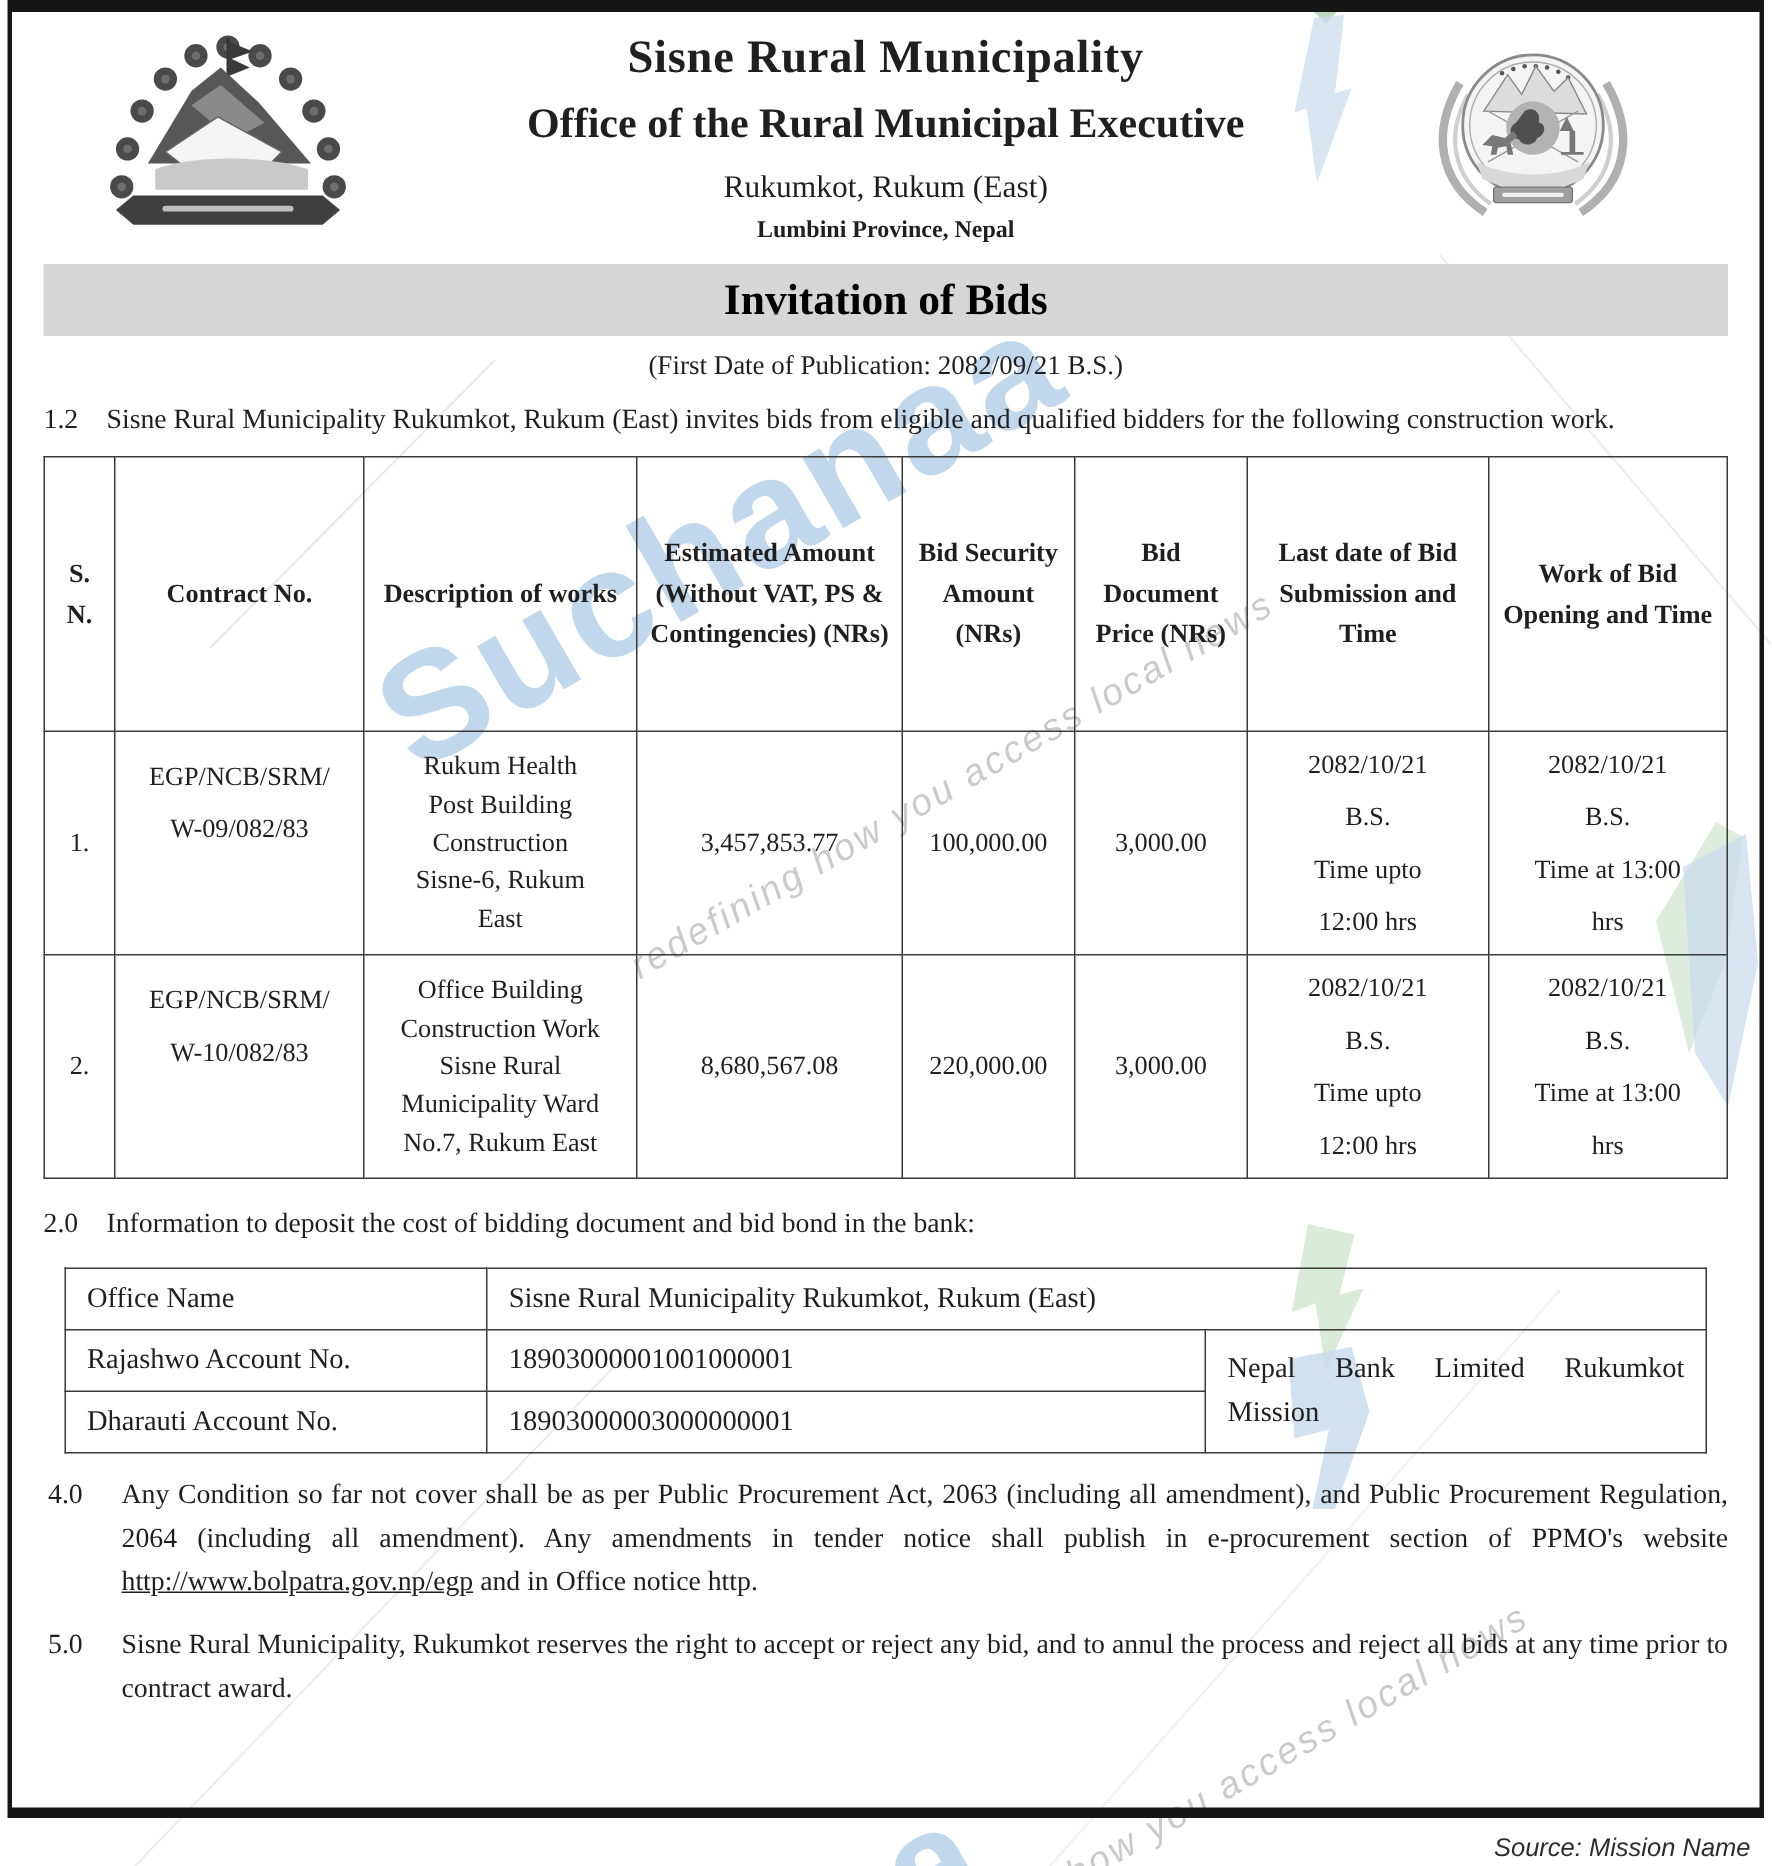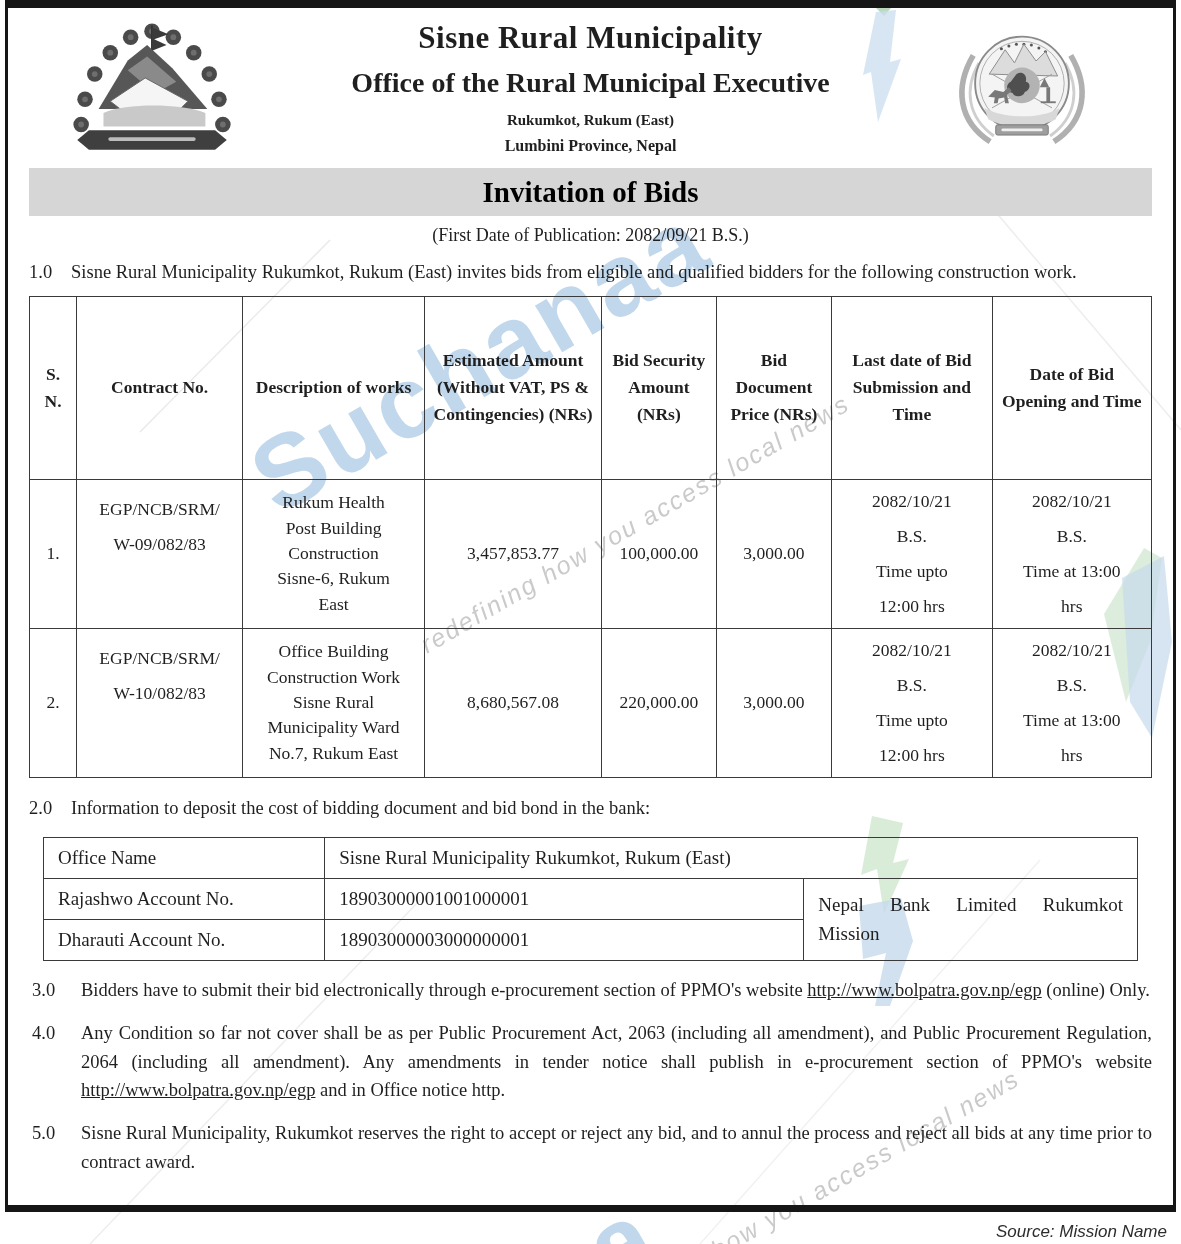--- a/index.html
+++ b/index.html
@@ -22,21 +22,21 @@
   #frame { position:absolute; left:5px; right:5px; top:0; bottom:32px; z-index:1;
            border:3px solid #161616; border-top-width:8px; border-bottom-width:7px;
            padding:0 21px; background:transparent; }
 
   
   #header { position:relative; text-align:center; padding-top:12px; }
   #logo-left  { position:absolute; left:28px;  top:2px; width:190px; height:165px; }
   #logo-right { position:absolute; right:55px; top:8px; width:150px; height:150px; }
   .h-org     { font-size:31px; font-weight:bold; letter-spacing:0.5px; }
   .h-office  { font-size:28px; font-weight:bold; margin-top:11px; }
-  .h-addr    { font-size:15px; font-weight:bold; margin-top:13px; }
+  .h-addr    { font-size:21px; font-weight:normal; margin-top:13px; }
   .h-prov    { font-size:16px; font-weight:bold; margin-top:8px; }
 
   #banner { margin-top:13px; background:#d6d6d6; height:48px; line-height:48px;
             text-align:center; font-size:29px; font-weight:bold; color:#000000; }
   #pubdate { text-align:center; font-size:18px; margin-top:9px; }
 
   
   .para { display:flex; margin-top:12px; font-size:18.5px; line-height:1.55; }
   .para .num  { flex:0 0 42px; }
   .para .body { flex:1; text-align:justify; }
@@ -162,21 +162,21 @@
     <div class="h-office">Office of the Rural Municipal Executive</div>
     <div class="h-addr">Rukumkot, Rukum (East)</div>
     <div class="h-prov">Lumbini Province, Nepal</div>
   </div>
 
   <div id="banner">Invitation of Bids</div>
 
   <div id="pubdate">(First Date of Publication: 2082/09/21 B.S.)</div>
 
   <div class="para">
-    <div class="num">1.0</div>
+    <div class="num">1.2</div>
     <div class="body">Sisne Rural Municipality Rukumkot, Rukum (East) invites bids from eligible and qualified bidders for the following construction work.</div>
   </div>
 
   <table id="bid-table">
     <colgroup>
       <col style="width:4.2%">
         <col style="width:14.8%">
         <col style="width:16.2%">
         <col style="width:15.8%">
       <col style="width:10.2%">
@@ -186,21 +186,21 @@
     </colgroup>
     <tbody>
         <tr>
       <th>S. N.</th>
       <th>Contract No.</th>
       <th>Description of works</th>
       <th>Estimated Amount (Without VAT, PS &amp; Contingencies) (NRs)</th>
       <th>Bid Security Amount (NRs)</th>
       <th>Bid Document Price (NRs)</th>
       <th>Last date of Bid Submission and Time</th>
-      <th>Date of Bid Opening and Time</th>
+      <th>Work of Bid Opening and Time</th>
     </tr>
     <tr class="r1">
       <td>1.</td>
       <td class="preline cell-contract">EGP/NCB/SRM/
 W-09/082/83</td>
       <td class="preline cell-desc">Rukum Health
 Post Building
 Construction
 Sisne-6, Rukum
 East</td>
@@ -261,24 +261,20 @@
       <td>18903000001001000001</td>
       <td rowspan="2" class="bank-cell">Nepal Bank Limited Rukumkot Mission</td>
     </tr>
     <tr>
       <td>Dharauti Account No.</td>
       <td>18903000003000000001</td>
     </tr>
   </tbody>
     </table>
 
-  <div class="para wide" style="margin-top:15px">
-    <div class="num">3.0</div>
-    <div class="body"><span>Bidders have to submit their bid electronically through e-procurement section of PPMO's website </span><span class="link">http://www.bolpatra.gov.np/egp</span><span> (online) Only.</span></div>
-  </div>
 
   <div class="para wide" style="margin-top:14px">
     <div class="num">4.0</div>
     <div class="body"><span> Any Condition so far not cover shall be as per Public Procurement Act, 2063 (including all amendment), and Public Procurement Regulation, 2064 (including all amendment). Any amendments in tender notice shall publish in e-procurement section of PPMO's website </span><span class="link">http://www.bolpatra.gov.np/egp</span><span> and in Office notice http.</span></div>
   </div>
 
   <div class="para wide" style="margin-top:14px">
     <div class="num">5.0</div>
     <div class="body"> Sisne Rural Municipality, Rukumkot reserves the right to accept or reject any bid, and to annul the process and reject all bids at any time prior to contract award.</div>
   </div>

